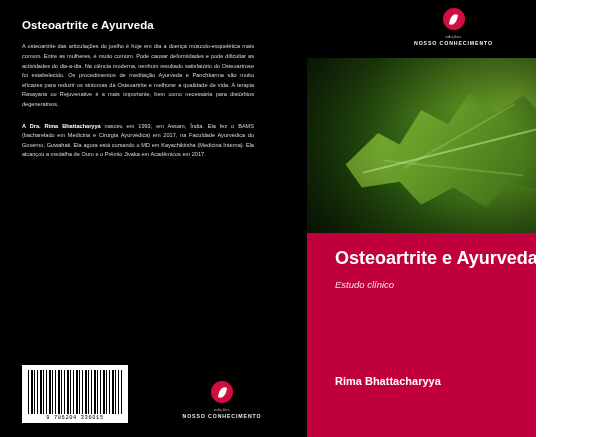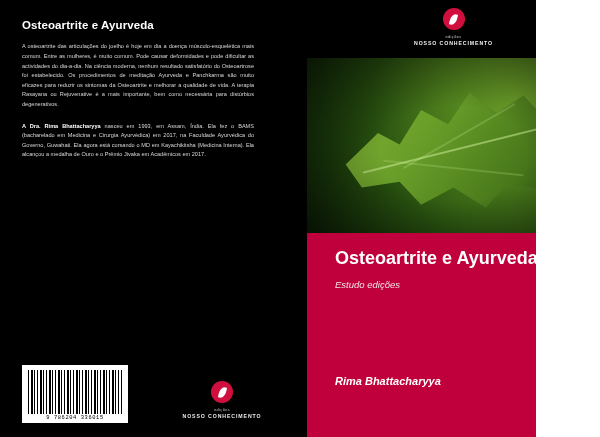--- a/index.html
+++ b/index.html
@@ -232,21 +232,20 @@
     font-style: italic;
     margin: 0;
   }
   .front-author {
     position: absolute;
     left: 28px;
     bottom: 50px;
     color: #ffffff;
     font-size: 11px;
     font-weight: bold;
-    font-style: italic;
   }
 </style>
 </head>
 <body>
 
 <div class="cover">
 
   <div class="back-cover">
     <div class="back-title">Osteoartrite e Ayurveda</div>
 
@@ -282,19 +281,19 @@
     <div class="photo">
       <div class="leaf-main"></div>
       <div class="leaf-vein"></div>
       <div class="leaf-vein v2"></div>
       <div class="leaf-vein v3"></div>
       <div class="photo-dark"></div>
     </div>
 
     <div class="front-text">
       <div class="front-title">Osteoartrite e Ayurveda</div>
-      <div class="front-subtitle">Estudo edições</div>
+      <div class="front-subtitle">Estudo clínico</div>
     </div>
 
     <div class="front-author">Rima Bhattacharyya</div>
   </div>
 
 </div>
 
 </body></html>

